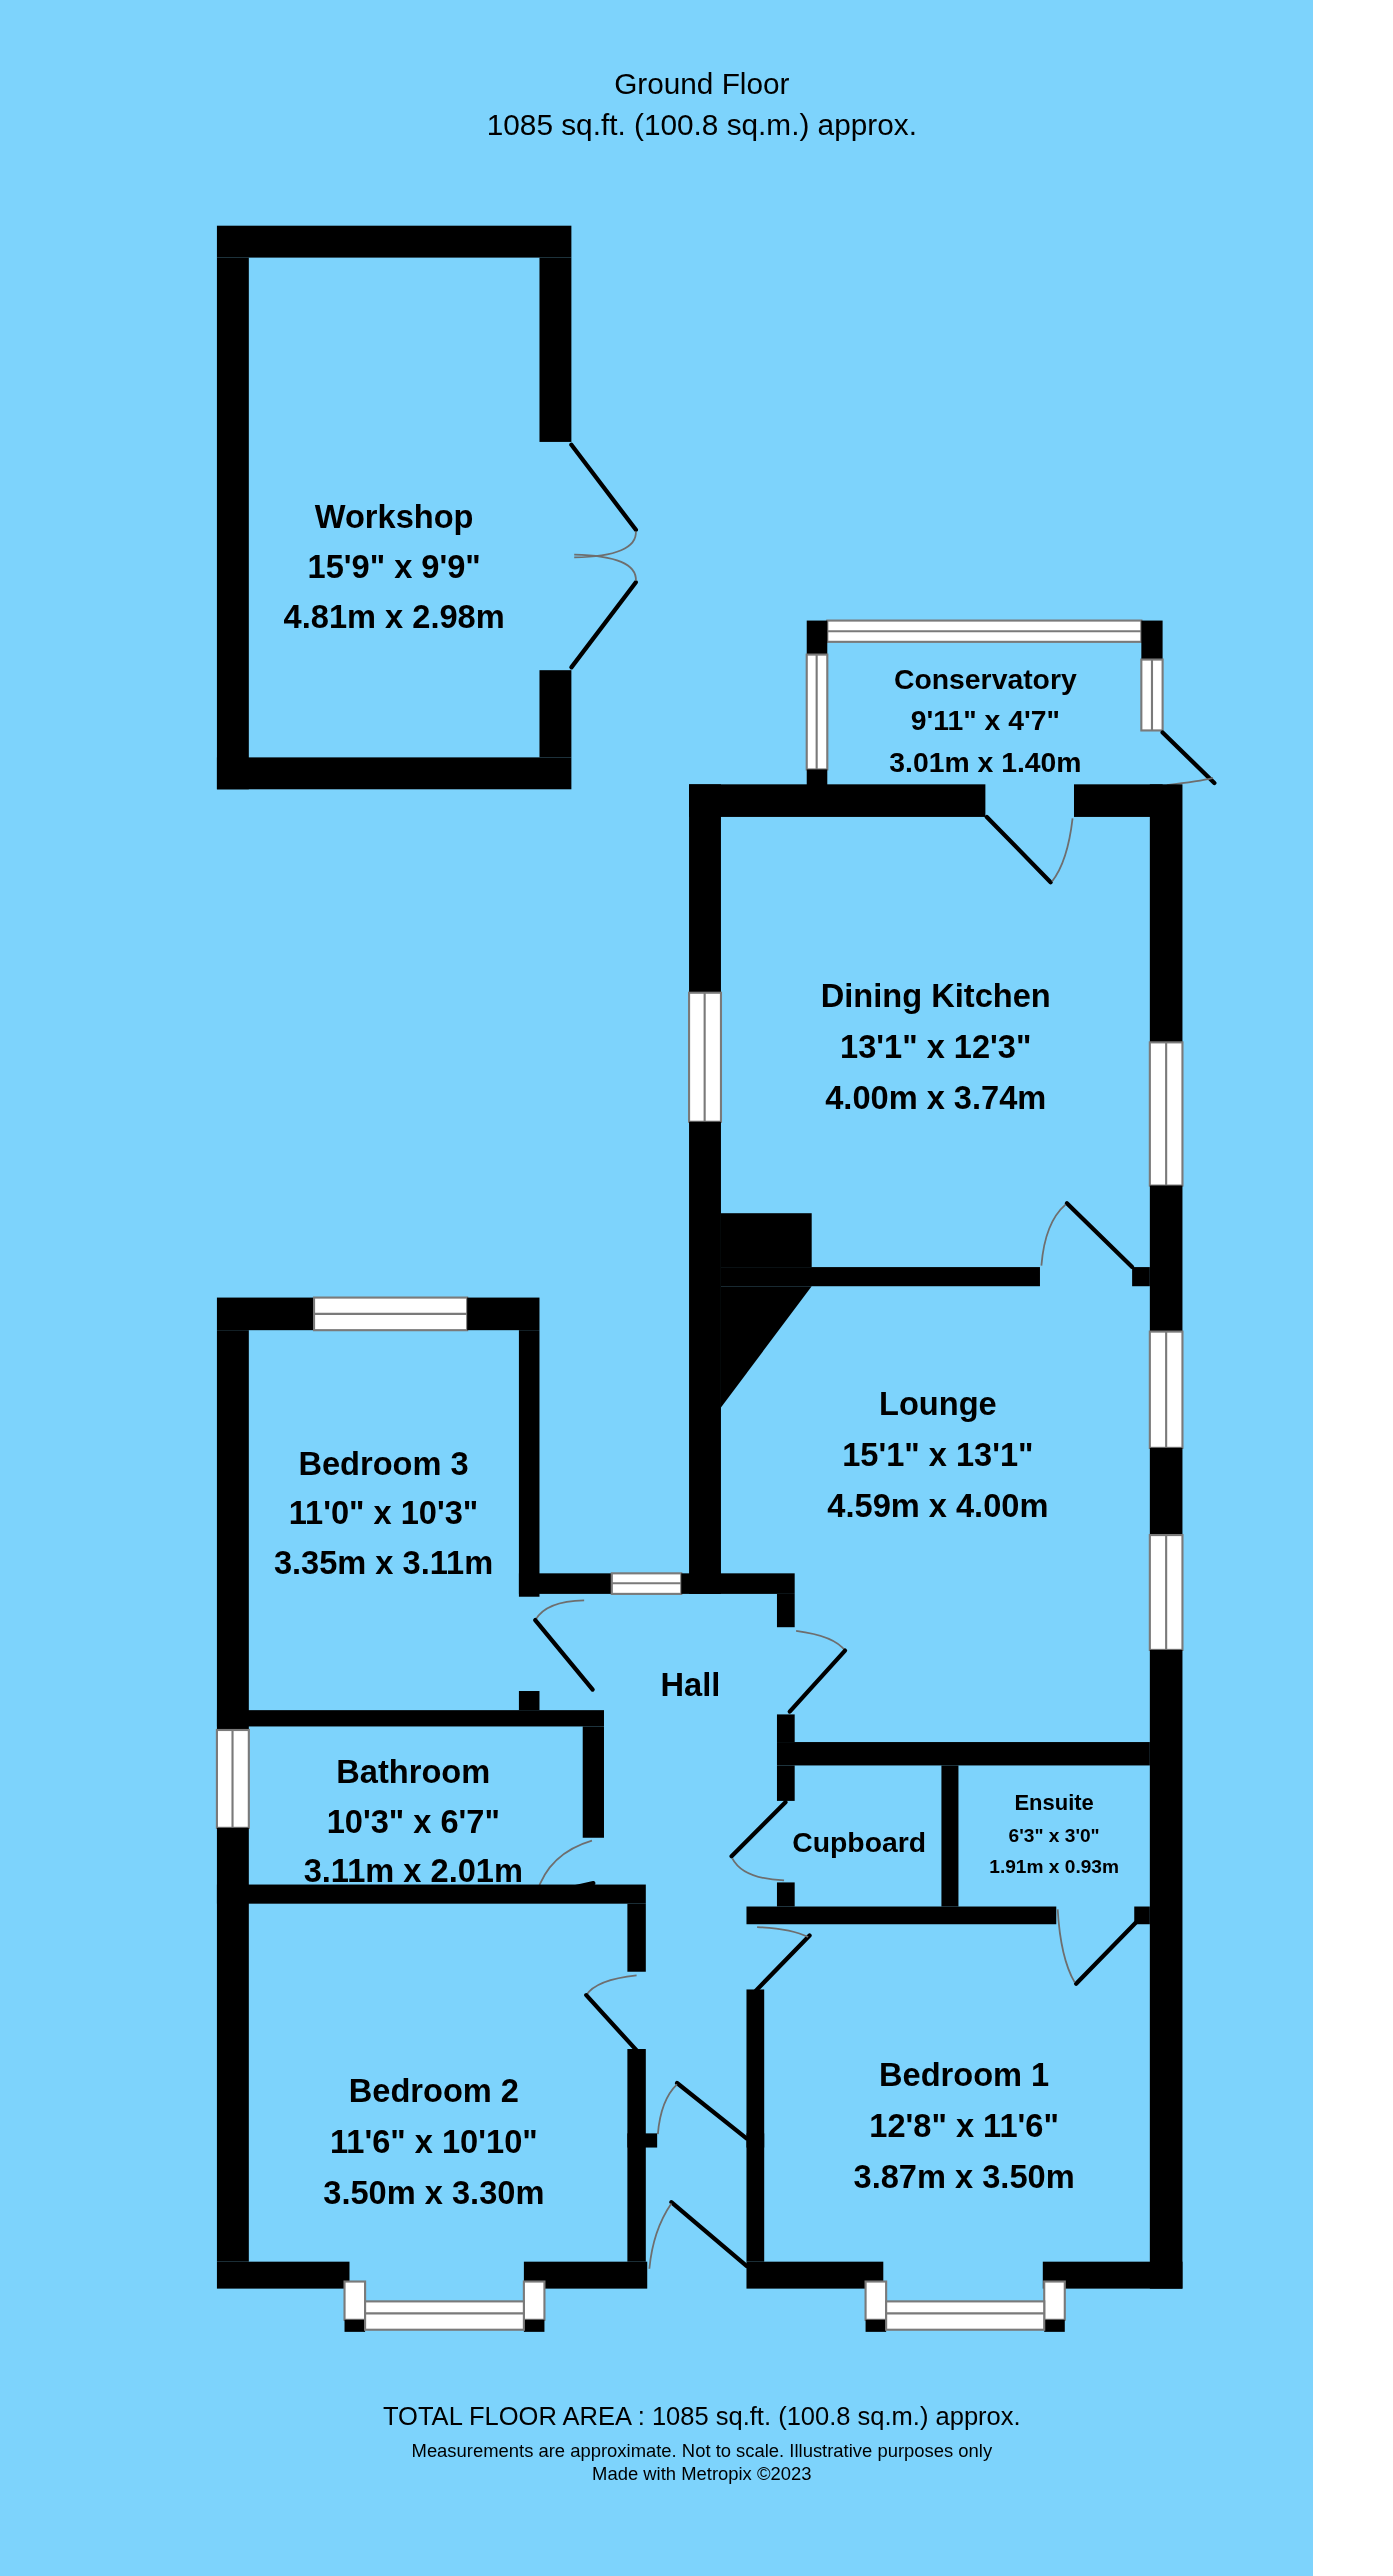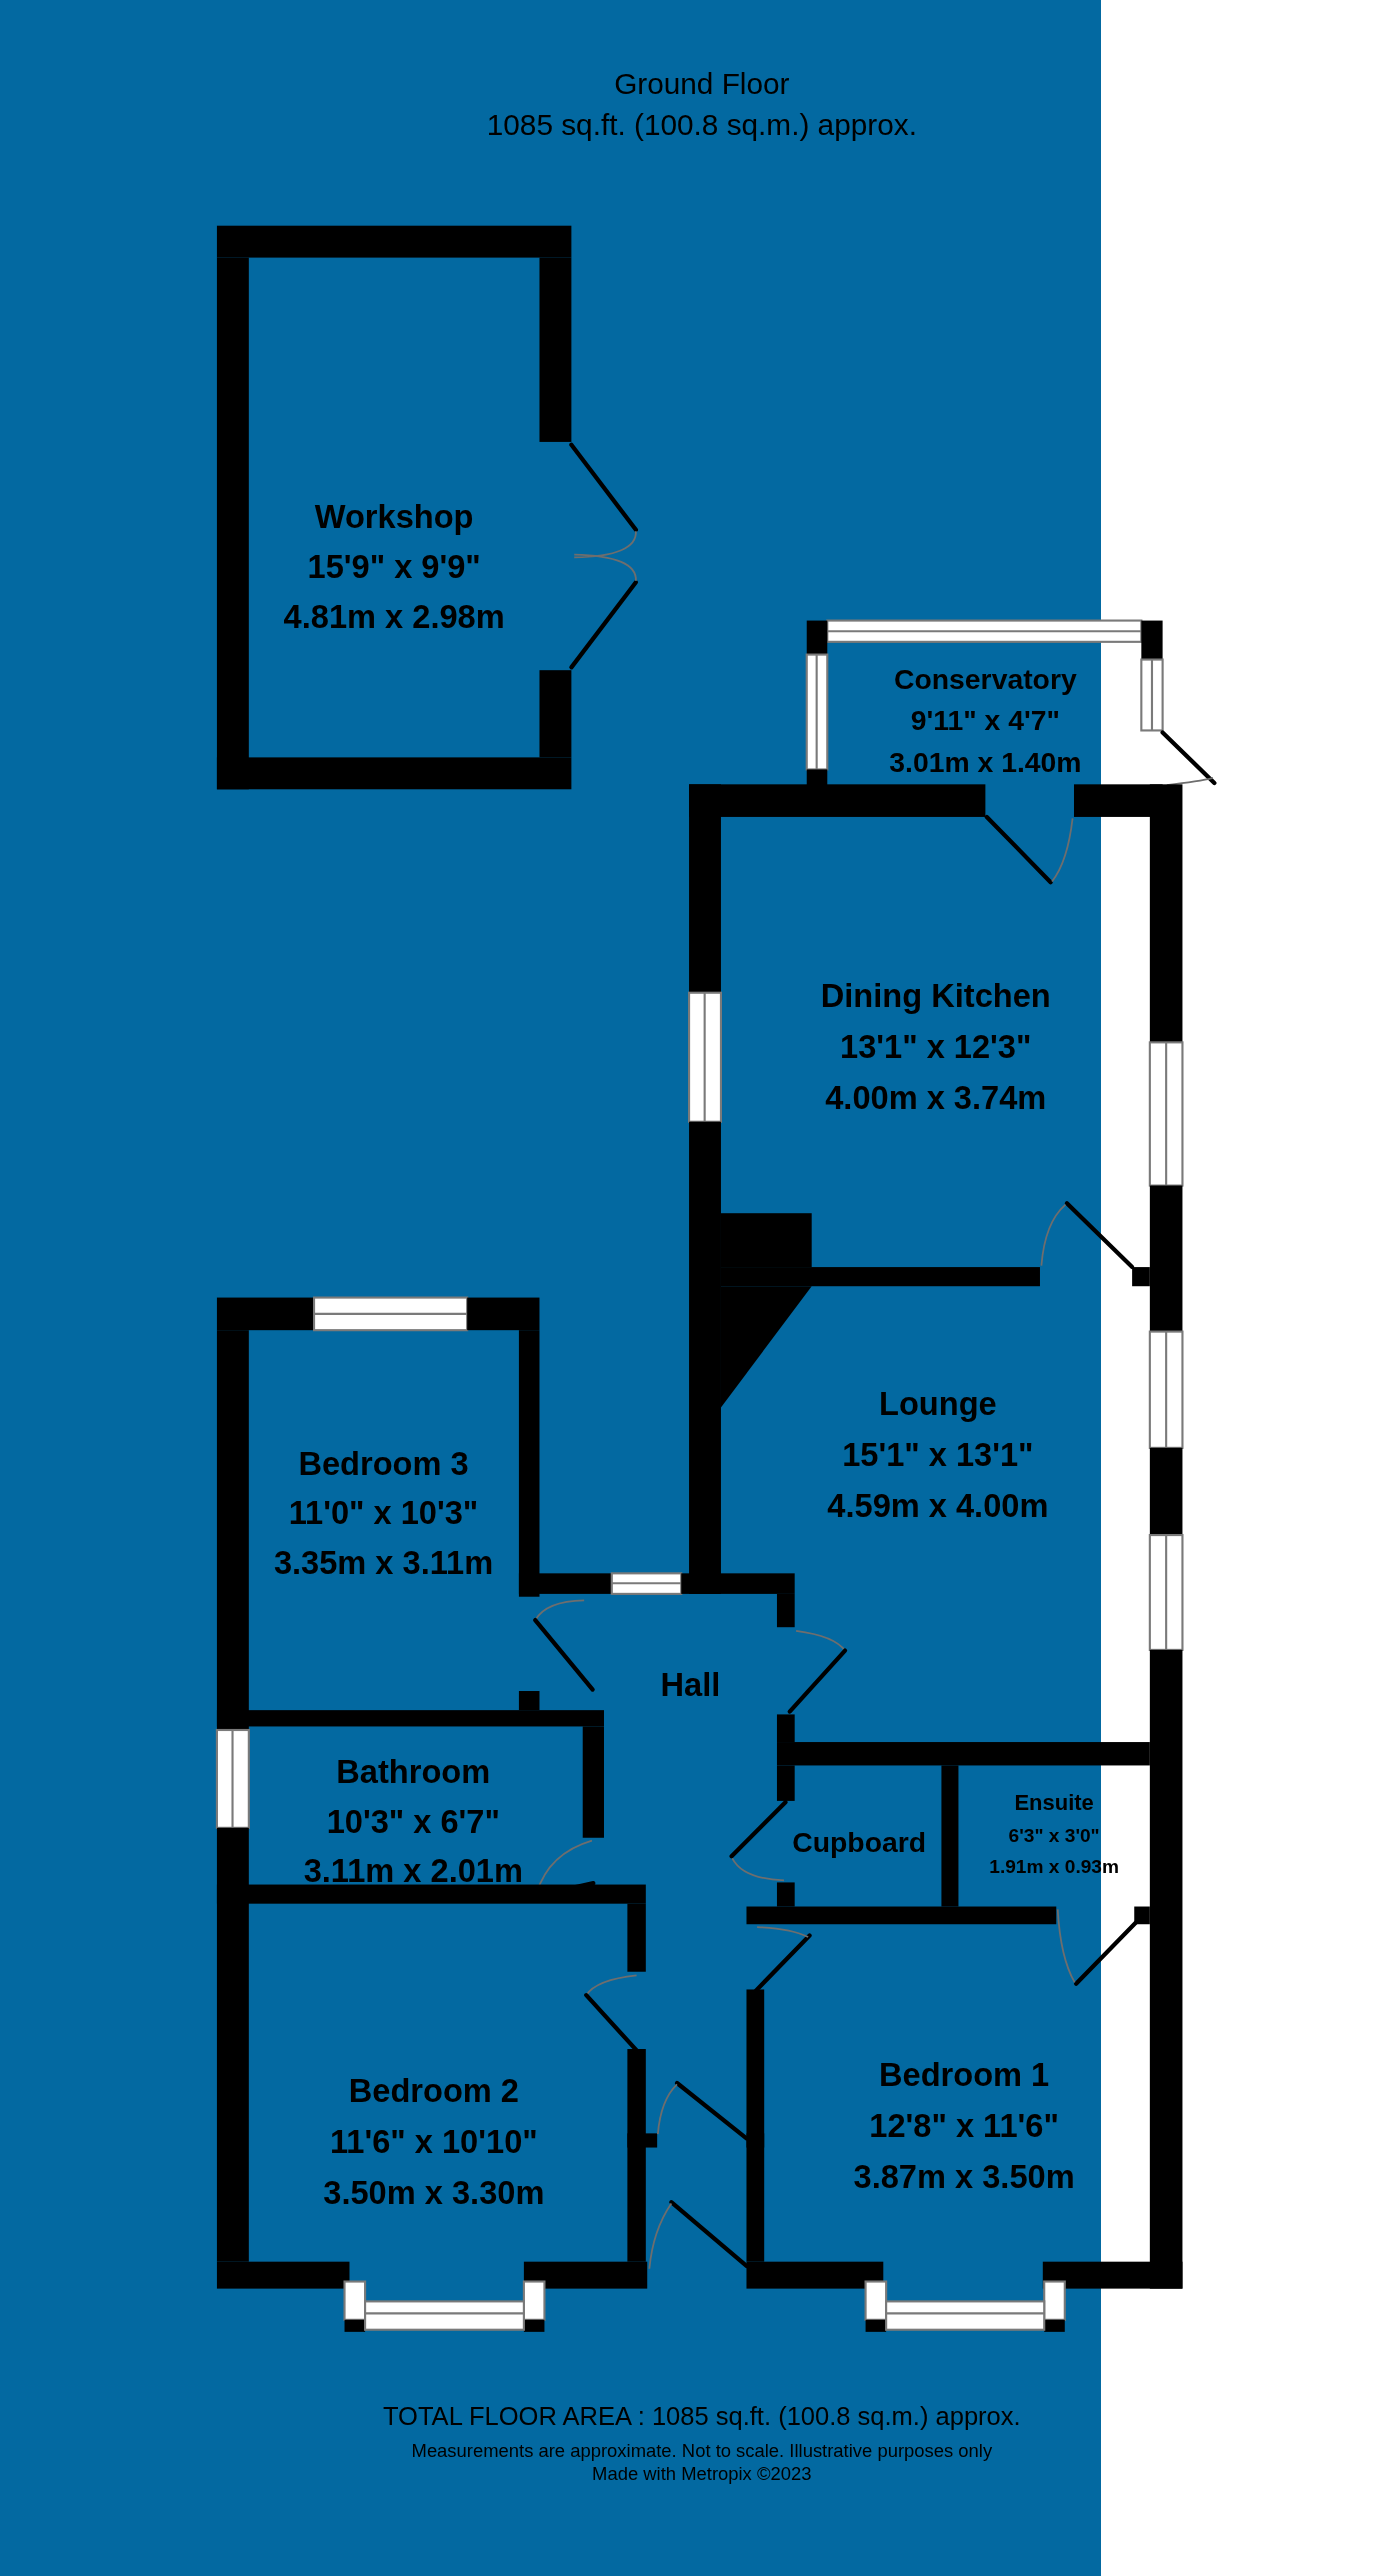--- a/index.html
+++ b/index.html
@@ -1,16 +1,16 @@
 <!DOCTYPE html>
 <html style="font-size:11.3px"><head>
 <meta charset="utf-8">
 <style>
   html,body{margin:0;padding:0;background:#ffffff;}
-  .page{width:1101px;height:2576px;background:#0369a1;position:relative;font-family:"Liberation Sans",sans-serif;}
+  .page{width:1313px;height:2576px;background:#7dd3fc;position:relative;font-family:"Liberation Sans",sans-serif;}
   svg{display:block;}
   text{fill:#000;}
   .t-title{font-size:42px;}
   .t-room{font-size:46px;font-weight:700;}
   .t-room-sm{font-size:40px;font-weight:700;}
   .t-ens-name{font-size:31px;font-weight:700;}
   .t-ens-dim{font-size:27px;font-weight:700;}
   .t-foot1{font-size:36px;}
   .t-foot2{font-size:26px;}
   .wall{fill:#000;stroke:none;}

